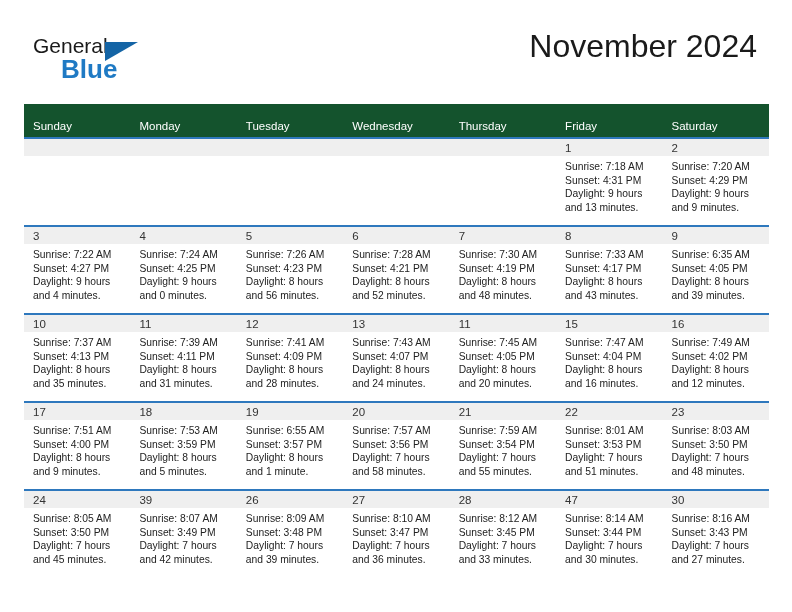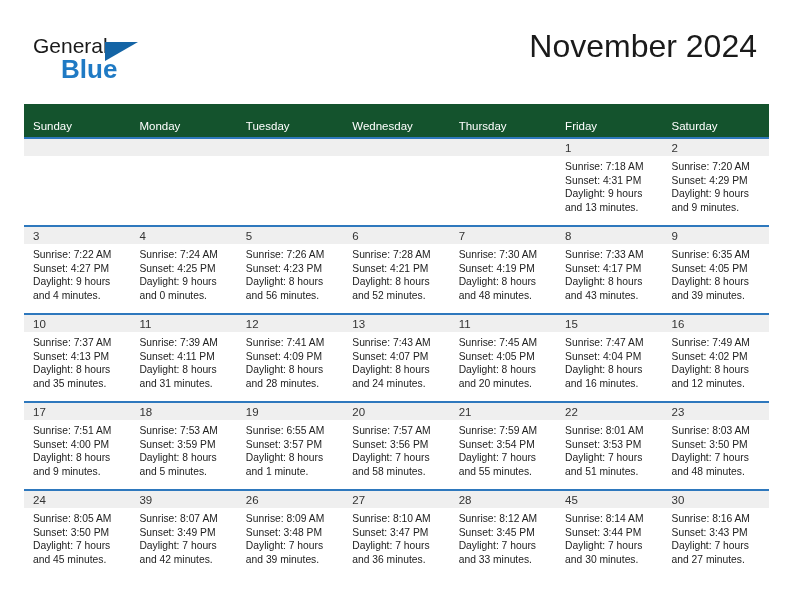--- a/index.html
+++ b/index.html
@@ -450,21 +450,21 @@
           <td>
             <div class="daynum-strip">28</div>
             <div class="cell-body">
               <div>Sunrise: 8:12 AM</div>
               <div>Sunset: 3:45 PM</div>
               <div>Daylight: 7 hours</div>
               <div>and 33 minutes.</div>
             </div>
           </td>
           <td>
-            <div class="daynum-strip">45</div>
+            <div class="daynum-strip">47</div>
             <div class="cell-body">
               <div>Sunrise: 8:14 AM</div>
               <div>Sunset: 3:44 PM</div>
               <div>Daylight: 7 hours</div>
               <div>and 30 minutes.</div>
             </div>
           </td>
           <td>
             <div class="daynum-strip">30</div>
             <div class="cell-body">

